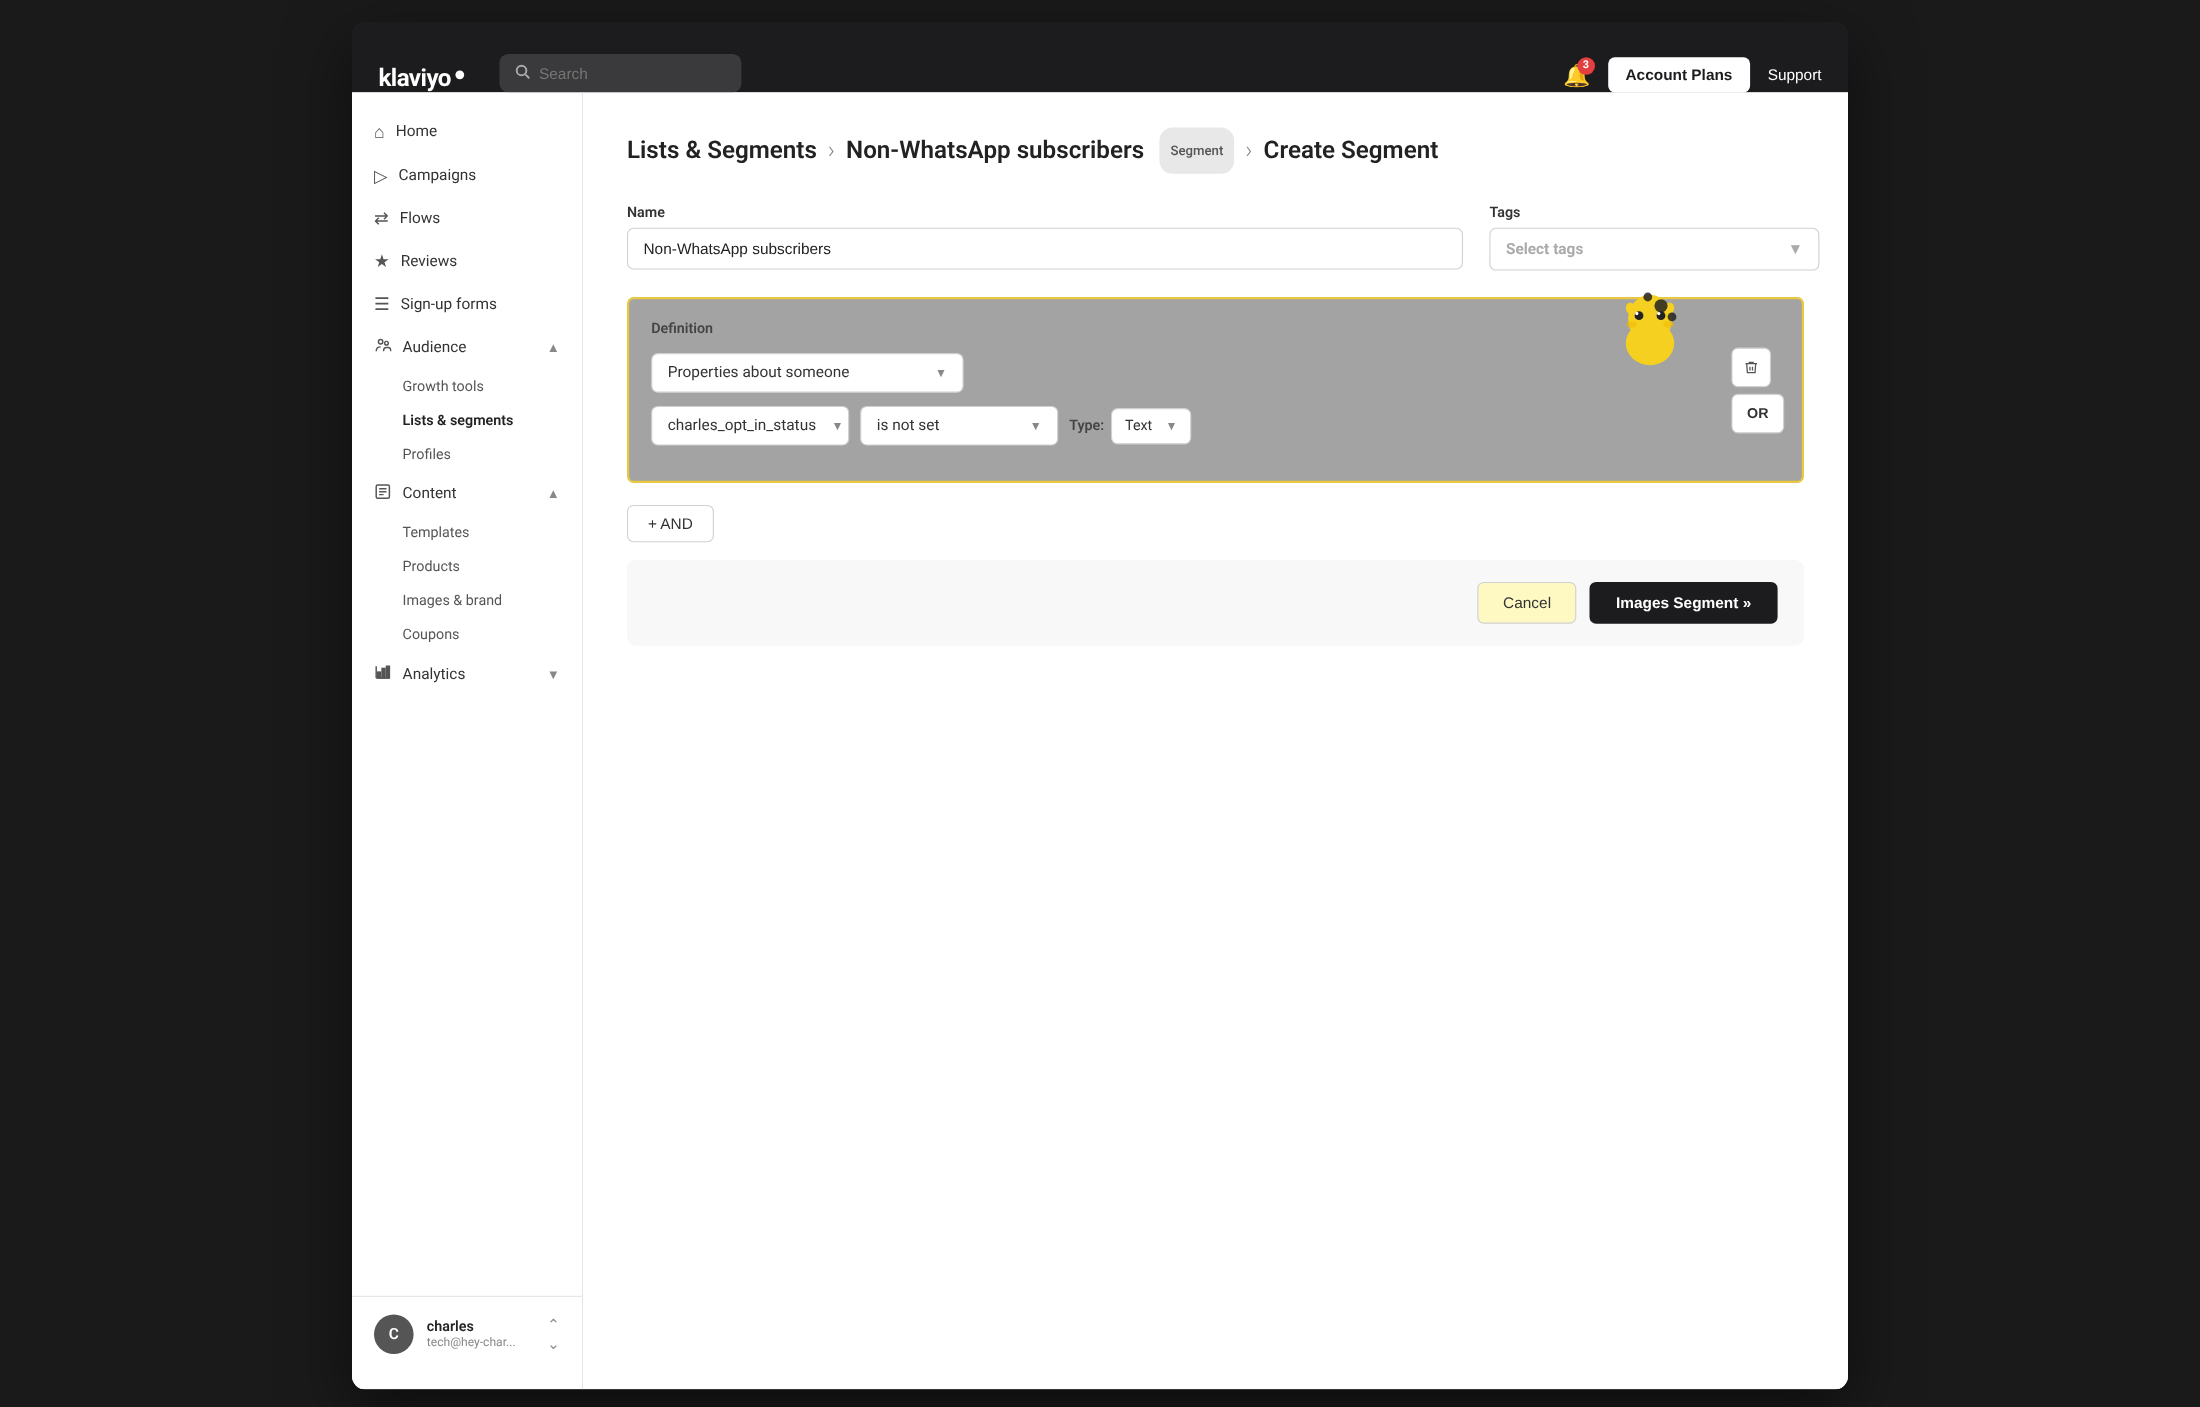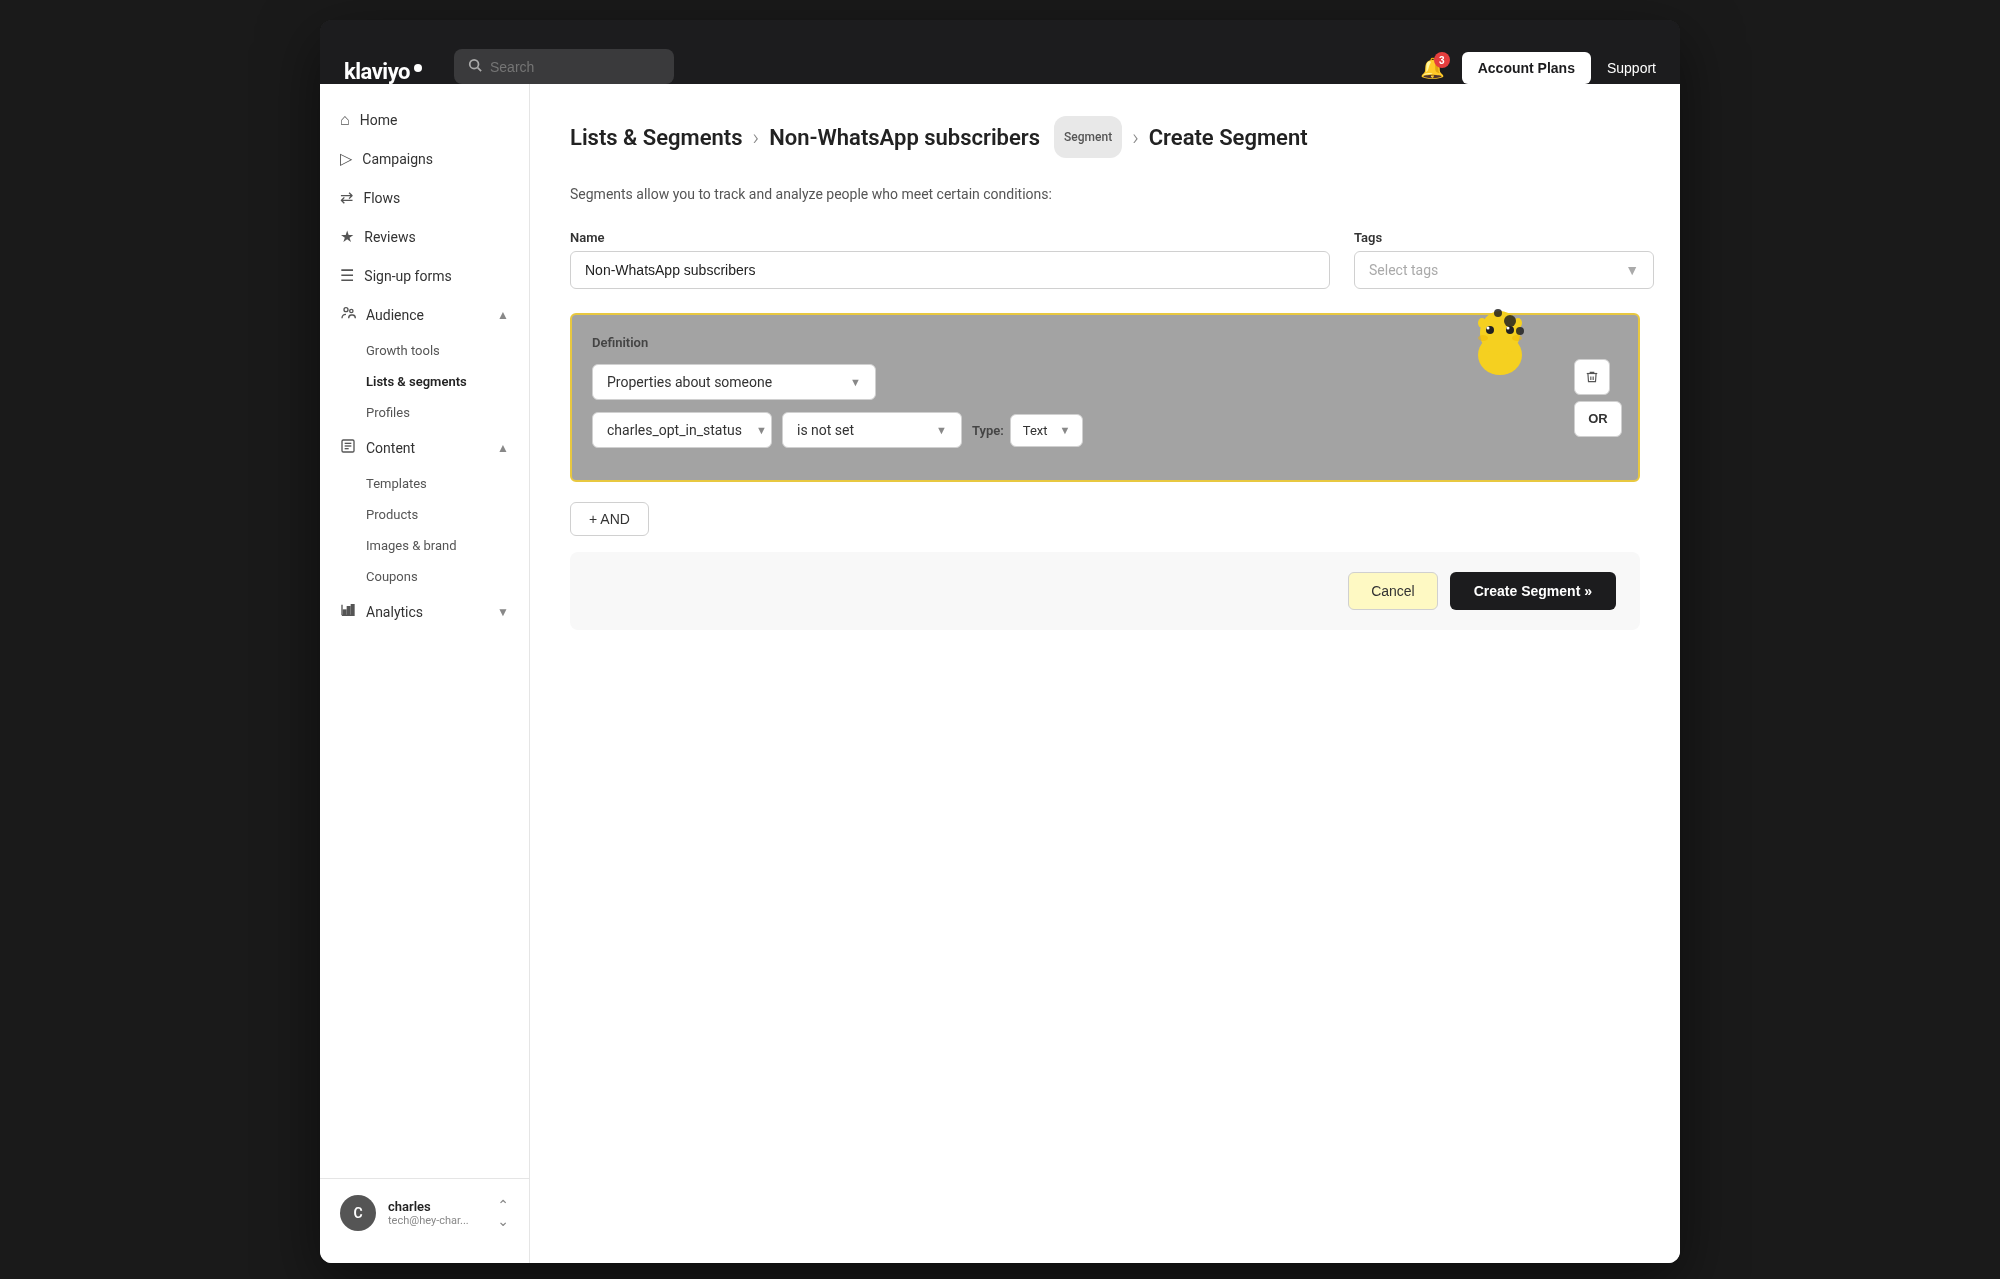--- a/index.html
+++ b/index.html
@@ -238,20 +238,21 @@
       padding: 10px 14px;
       border: 1px solid #d0d0d0;
       border-radius: 6px;
       font-size: 14px;
       color: #aaa;
       background: white;
       display: flex;
       align-items: center;
       justify-content: space-between;
       cursor: pointer;
+      font-weight: bold;
     }
     
     .definition-box {
       border: 2px solid #e8c840;
       border-radius: 6px;
       padding: 20px 20px 20px 20px;
       background: #a3a3a3;
       position: relative;
       margin-bottom: 20px;
     }
@@ -494,21 +495,20 @@
 
       <div class="breadcrumb">
         <span class="breadcrumb-link">Lists &amp; Segments</span>
         <span class="breadcrumb-sep">›</span>
         <span class="breadcrumb-link">Non-WhatsApp subscribers</span>
         <span class="breadcrumb-badge">Segment</span>
         <span class="breadcrumb-sep">›</span>
         <span>Create Segment</span>
       </div>
 
-      <div class="description">Segments allow you to track and analyze people who meet certain conditions:</div>
 
       <div class="form-row">
         <div class="form-group">
           <label class="form-label">Name</label>
           <input class="name-input" type="text" value="Non-WhatsApp subscribers" style="">
         </div>
         <div class="form-group">
           <label class="form-label">Tags</label>
           <div class="tags-select">
             <span>Select tags</span>
@@ -583,17 +583,17 @@
             </button>
             <button class="or-btn">OR</button>
           </div>
         </div>
       </div>
 
       <button class="and-btn">+ AND</button>
 
       <div class="footer-actions">
         <button class="cancel-btn">Cancel</button>
-        <button class="create-btn">Create Segment »</button>
+        <button class="create-btn">Images Segment »</button>
       </div>
     </div>
   </div>
 </div>
 
 </body></html>

